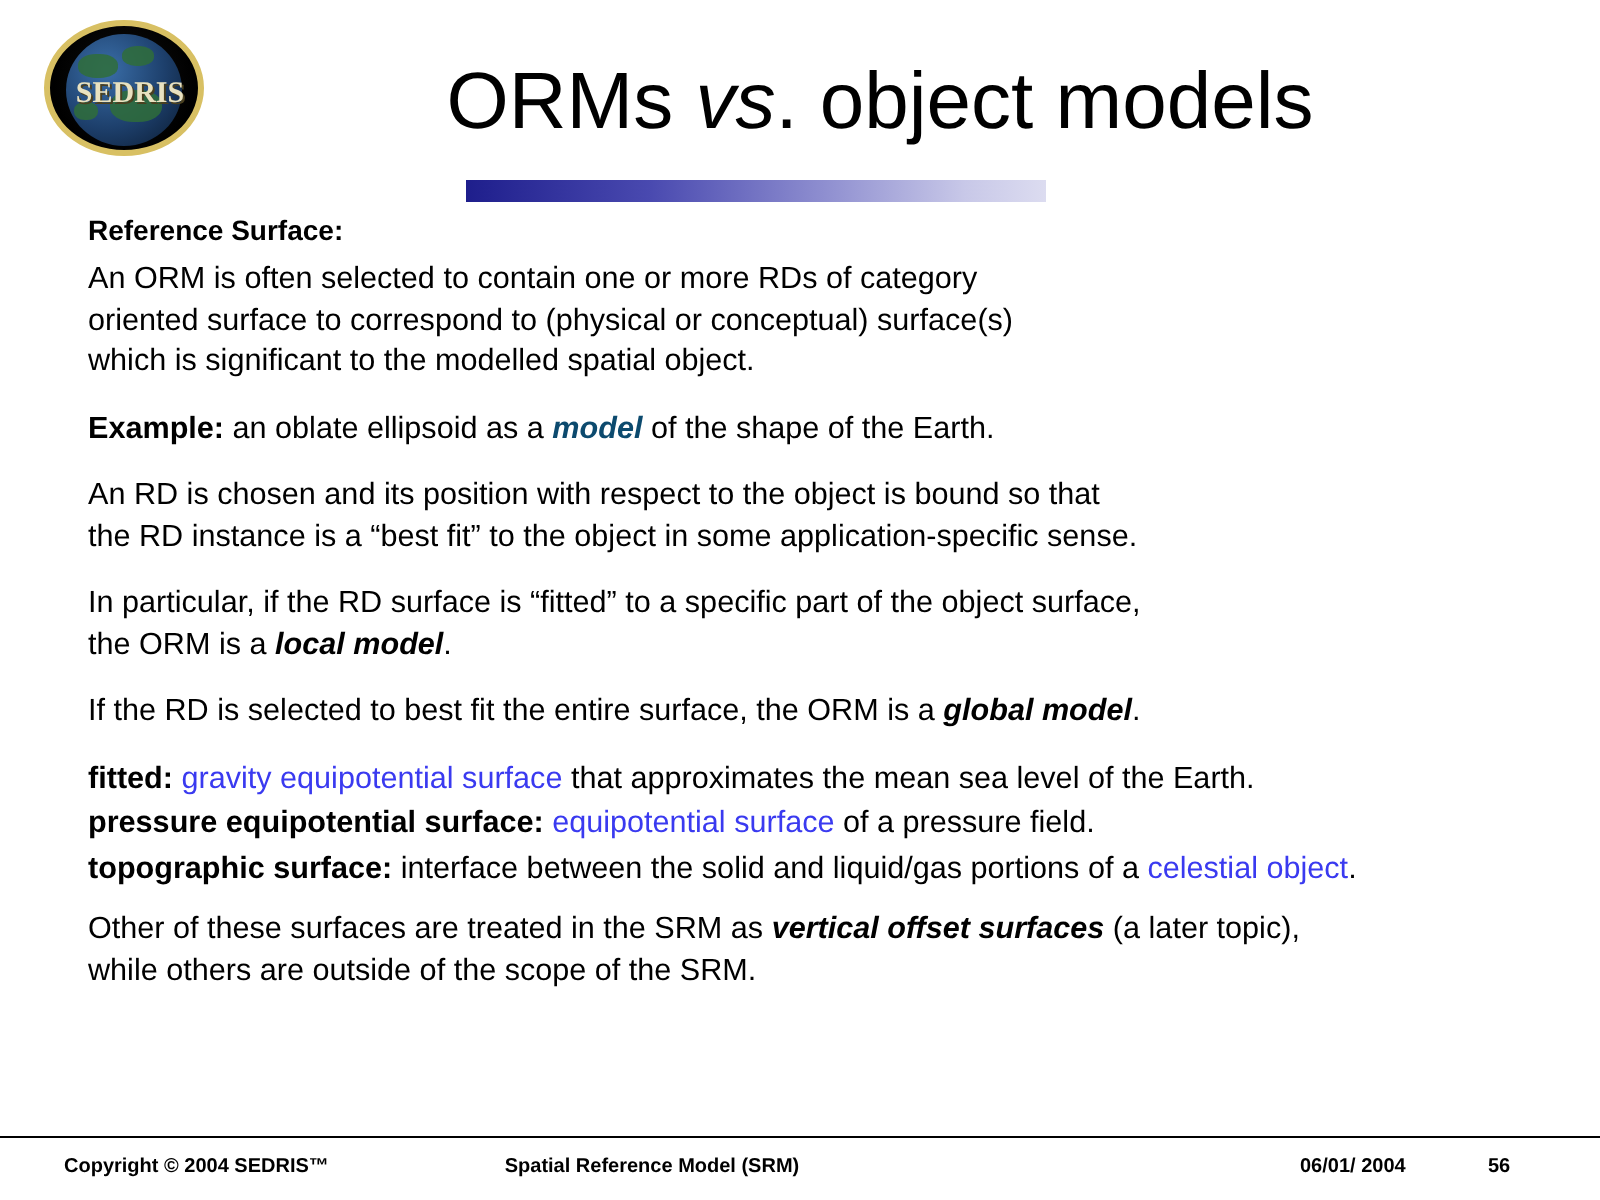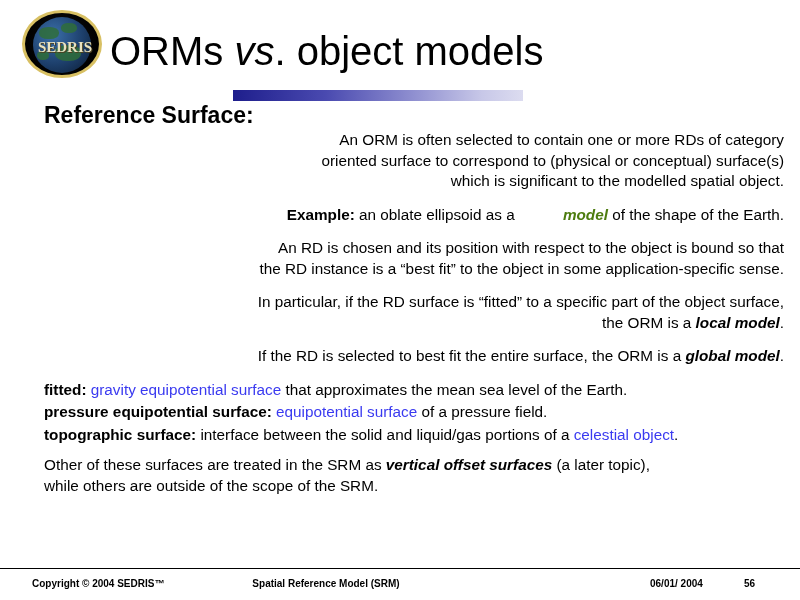--- a/index.html
+++ b/index.html
@@ -69,21 +69,21 @@
     color: #e9e2c0;
     text-shadow: 1px 1px 0 #4a4020;
   }
 
   
   .title {
     position: absolute;
     left: 110px;
     top: 28px;
     width: 660px;
-    text-align: left;
+    text-align: center;
     font-size: 40px;
     font-weight: normal;
     line-height: 46px;
     color: #000000;
     letter-spacing: 0px;
   }
   .title em {
     font-style: italic;
   }
 
@@ -98,40 +98,39 @@
   }
 
   
   .body {
     position: absolute;
     left: 44px;
     top: 104px;
     width: 740px;
   }
   .h-sub {
-    font-size: 23px;
+    font-size: 14px;
     font-weight: bold;
     line-height: 22px;
     margin: 0 0 4px 0;
   }
   .h-sub2 {
     font-size: 19px;
     font-weight: bold;
     line-height: 24px;
     margin: 14px 0 6px 0;
   }
   p.para {
     font-size: 15.3px;
     line-height: 20.5px;
     margin: 0 0 13px 0;
-    text-align: right;
   }
   .b { font-weight: bold; }
   .bi { font-weight: bold; font-style: italic; }
-  .red-bi { color: #4d7c0f; font-weight: bold; font-style: italic; margin-left: 44px; }
+  .red-bi { color: #0c4a6e; font-weight: bold; font-style: italic; }
   .link { color: #3a3af0; }
 
   .indent {
     margin-left: 42px;
   }
   .defs {
     margin: 6px 0 0 0;
   }
   .defs p {
     font-size: 15.3px;

